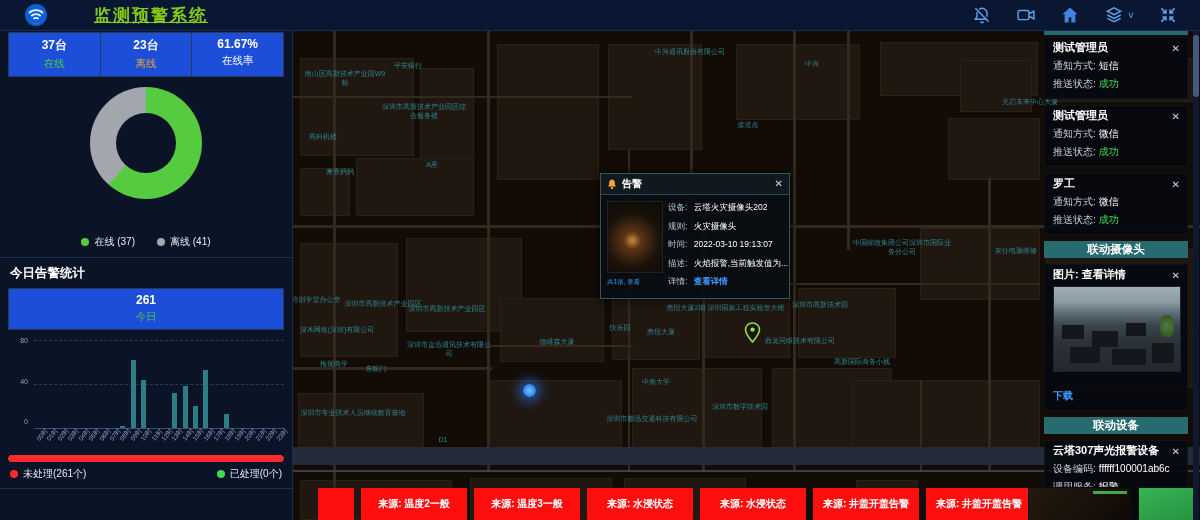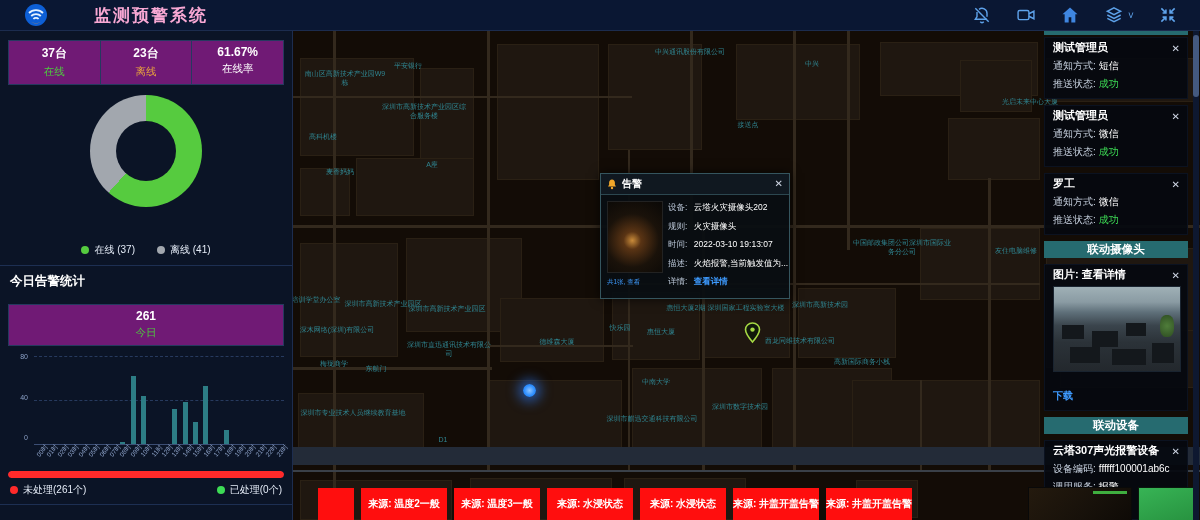--- a/index.html
+++ b/index.html
@@ -3,34 +3,34 @@
 <meta charset="utf-8">
 <style>
   html,body{margin:0;padding:0;background:#060b18;}
   #app{position:relative;width:1200px;height:520px;overflow:hidden;
        font-family:"Liberation Sans","DejaVu Sans",sans-serif;color:#e8eef8;
        background:#130c06;}
   
   .header{position:absolute;left:0;top:0;width:1200px;height:30px;background:#0a1733;
           border-bottom:1px solid #1c2c4e;z-index:40;display:flex;align-items:center;}
   .logo{margin-left:24px;width:24px;height:24px;}
-  .app-title{margin-left:46px;font-size:17px;font-weight:bold;letter-spacing:2px;color:#f9a8d4;}
+  .app-title{margin-left:46px;font-size:17px;font-weight:bold;letter-spacing:2px;color:#84cc16;text-decoration:underline;}
   .hicons{position:absolute;right:22px;top:0;height:30px;display:flex;align-items:center;gap:24px;}
   .hicon{width:20px;height:20px;display:flex;align-items:center;cursor:pointer;}
   .chev{font-size:10px;color:#5ea2ea;margin-left:-16px;}
   
   .lpanel{position:absolute;left:0;top:30px;width:292px;height:490px;background:#0b1426;
           border-right:1px solid #1d2d4f;z-index:30;overflow:hidden;}
   .sec-head{display:flex;align-items:center;gap:5px;padding:7px 10px 4px 10px;
             font-size:12.5px;font-weight:bold;color:#ffffff;}
   .help{width:11px;height:11px;border-radius:50%;background:#5a6b85;color:#0b1426;
         font-size:8px;font-weight:bold;display:flex;align-items:center;justify-content:center;}
   .help::before{content:"?";}
   .divider{border-top:1px solid #1d2f52;margin:4px 0 0 0;}
-  .stat-grid{display:flex;margin:10px 8px 0 8px;border:1px solid #26395f;background:#701a75;}
+  .stat-grid{display:flex;margin:2px 8px 0 8px;border:1px solid #26395f;background:#1d4ed8;}
   .stat-cell{flex:1;text-align:center;padding:4px 0 5px 0;}
   .stat-cell + .stat-cell{border-left:1px solid #26395f;}
   .stat-val{font-size:12px;font-weight:bold;color:#ffffff;}
   .stat-lab{font-size:10.5px;margin-top:3px;}
   
   .donut-wrap{position:relative;height:146px;margin-top:8px;}
   .donut{position:absolute;left:50%;top:2px;margin-left:-56px;width:112px;height:112px;border-radius:50%;}
   .donut::after{content:"";position:absolute;left:50%;top:50%;width:60px;height:60px;margin:-30px 0 0 -30px;
                 border-radius:50%;background:#0b1426;}
   .legend-row{display:flex;justify-content:center;gap:22px;margin-top:4px;font-size:10px;color:#e5ecf7;}
@@ -96,21 +96,21 @@
             display:flex;align-items:center;justify-content:center;margin-bottom:6px;}
   .cam-photo{margin-top:3px;width:126px;height:84px;border:1px solid #1a2430;background:
       linear-gradient(180deg,#9fb0b6 0%,#8a9ba3 18%,#5f707a 30%,#3a444c 46%,#2b3238 66%,#23282d 100%);
       position:relative;overflow:hidden;}
   .cam-photo i{position:absolute;background:#14181c;}
   .cam-plant{position:absolute;right:6px;top:28px;width:14px;height:22px;border-radius:40%;
              background:radial-gradient(circle,#4f7d3a,#2e4d22);}
   .dl-link{margin-top:17px;font-size:10px;color:#3e9bff;cursor:pointer;display:inline-block;font-weight:bold;}
   
   .balerts{position:absolute;left:318px;top:488px;display:flex;z-index:25;}
-  .btile{width:86px;height:32px;margin-right:7px;background:#ff0e0e;color:#ffffff;
+  .btile{width:106px;height:32px;margin-right:7px;background:#ff0e0e;color:#ffffff;
          font-size:10px;font-weight:bold;display:flex;align-items:center;justify-content:center;
          white-space:nowrap;cursor:pointer;}
   
   .thumb-dark{position:absolute;left:1028px;top:487px;width:102px;height:33px;z-index:26;
       background:linear-gradient(135deg,#241a0e 0%,#17110a 60%,#0e0a06 100%);border:1px solid #090909;}
   .thumb-dark::after{content:"";position:absolute;right:4px;top:3px;width:34px;height:3px;background:#3fae3f;}
   .thumb-green{position:absolute;left:1138px;top:487px;width:58px;height:33px;z-index:26;
       background:linear-gradient(160deg,#37b455 0%,#27913f 100%);border:1px solid #0a180d;}
   
   .sbar{position:absolute;right:1px;top:31px;width:6px;height:489px;background:#0e1830;z-index:41;}

